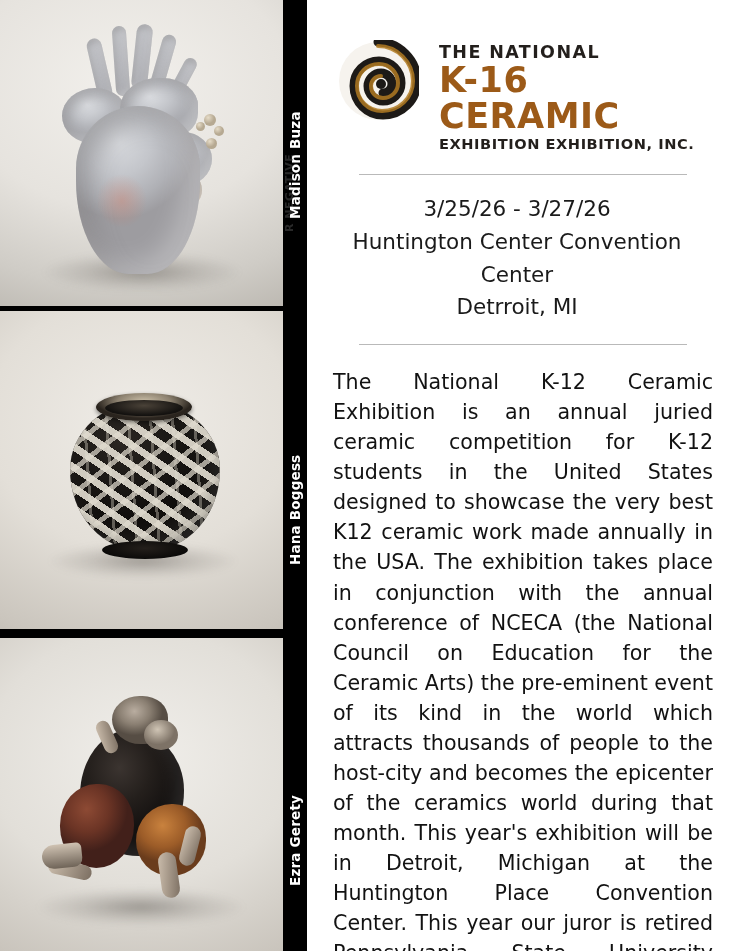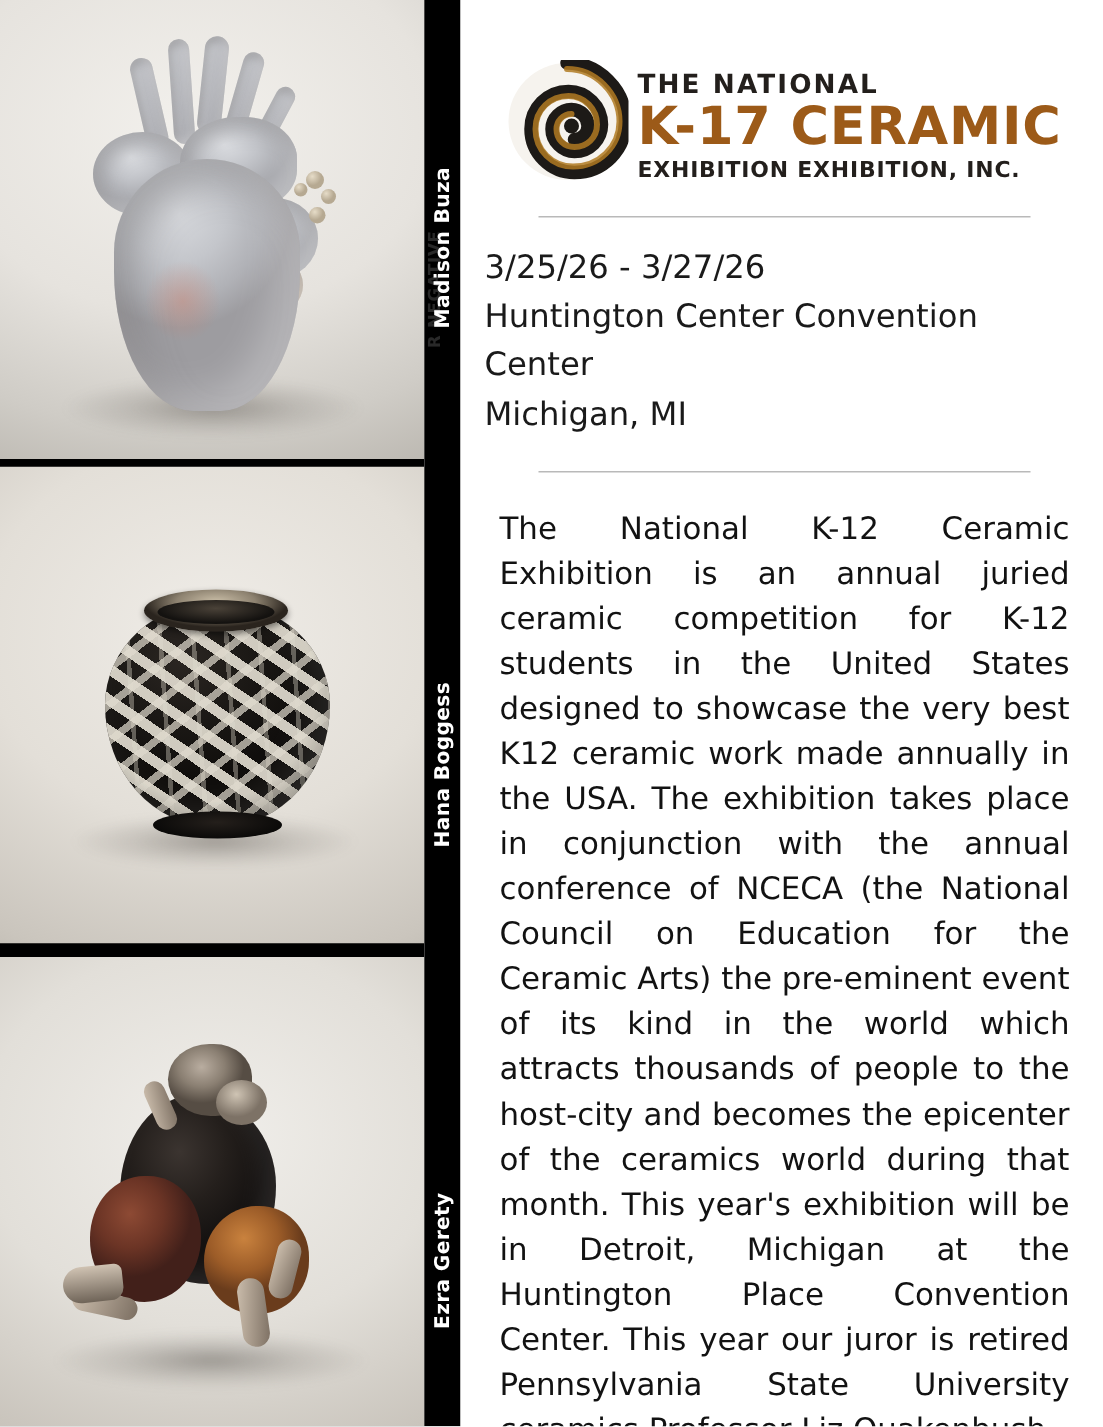--- a/index.html
+++ b/index.html
@@ -227,22 +227,22 @@
     position: absolute;
     left: 307px; top: 0;
     width: 428px; height: 951px;
     background: #fff;
     padding: 38px 18px 0 16px;
   }
 
   
   .logo-row {
     display: flex;
-    align-items: flex-end;
-    gap: 6px;
+    align-items: flex-start;
+    gap: 20px;
     margin: 2px 0 0 14px;
   }
   .logo-mark {
     position: relative;
     width: 82px; height: 82px;
     flex: 0 0 82px;
   }
   .logo-mark svg { display: block; }
   .logo-text { padding-top: 2px; }
   .logo-line1 {
@@ -267,21 +267,21 @@
   }
 
   .rule {
     height: 1px;
     background: #b9b9b9;
     margin: 22px 30px 18px 36px;
   }
   .rule.second { margin: 20px 30px 22px 36px; }
 
   .event-lines {
-    text-align: left;
+    text-align: center;
     padding-right: 6px;
     color: #1a1a1a;
     font-size: 21.5px;
     line-height: 1.52;
   }
 
   .body-copy {
     text-align: justify;
     text-justify: inter-word;
     color: #121212;
@@ -363,31 +363,31 @@
       <div class="logo-mark">
         <svg width="82" height="82" viewBox="0 0 82 82" aria-hidden="true">
           <circle cx="41" cy="41" r="39" fill="#f6f3ee"></circle>
           <path d="M41 2 C62 2 80 20 80 41 C80 60 65 75 46 75 C30 75 17 62 17 46 C17 32 28 21 42 21 C54 21 64 31 64 43 C64 53 56 61 46 61 C38 61 31 54 31 46 C31 39 37 33 44 33 C50 33 55 38 55 44 C55 49 51 53 46 53" fill="none" stroke="#1d1a17" stroke-width="9" stroke-linecap="round"></path>
           <path d="M41 6 C60 6 76 22 76 41 C76 58 62 71 45 71 C31 71 20 60 20 46 C20 33 30 24 42 24 C53 24 61 33 61 43 C61 52 54 58 46 58 C39 58 34 53 34 46 C34 41 38 36 44 36" fill="none" stroke="#b07a22" stroke-width="4" stroke-linecap="round" opacity=".85"></path>
           <circle cx="44" cy="44" r="5" fill="#1d1a17"></circle>
         </svg>
       </div>
       <div class="logo-text">
         <div class="logo-line1">THE NATIONAL</div>
-        <div class="logo-line2">K-17 CERAMIC</div>
+        <div class="logo-line2">K-16 CERAMIC</div>
         <div class="logo-line3">EXHIBITION EXHIBITION, INC.</div>
       </div>
     </div>
 
     <div class="rule"></div>
 
     <div class="event-lines">
       <div>3/25/26 - 3/27/26</div>
       <div>Huntington Center Convention Center</div>
-      <div>Michigan, MI</div>
+      <div>Detrroit, MI</div>
     </div>
 
     <div class="rule second"></div>
 
     <div class="body-copy">The National K-12 Ceramic Exhibition is an annual juried ceramic competition for K-12 students in the United States designed to showcase the very best K12 ceramic work made annually in the USA. The exhibition takes place in conjunction with the annual conference of NCECA (the National Council on Education for the Ceramic Arts) the pre-eminent event of its kind in the world which attracts thousands of people to the host-city and becomes the epicenter of the ceramics world during that month. This year's exhibition will be in Detroit, Michigan at the Huntington Place Convention Center. This year our juror is retired Pennsylvania State University ceramics Professor Liz Quakenbush,</div>
   </div>
 
 </div>
 
 </body></html>

